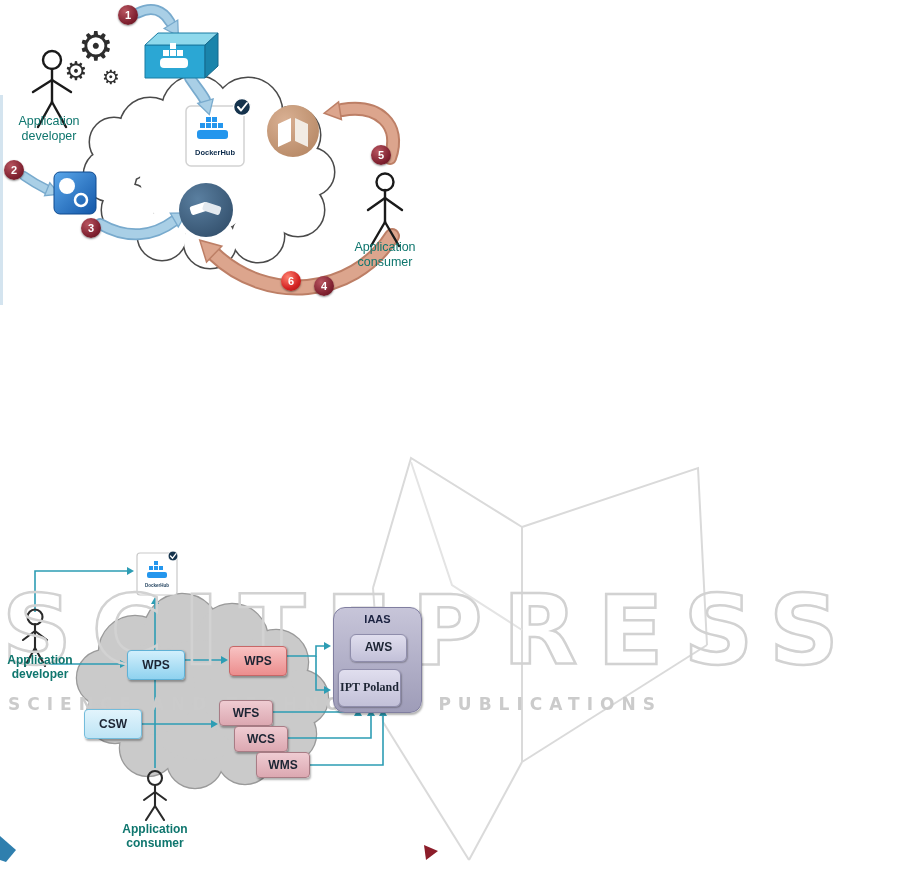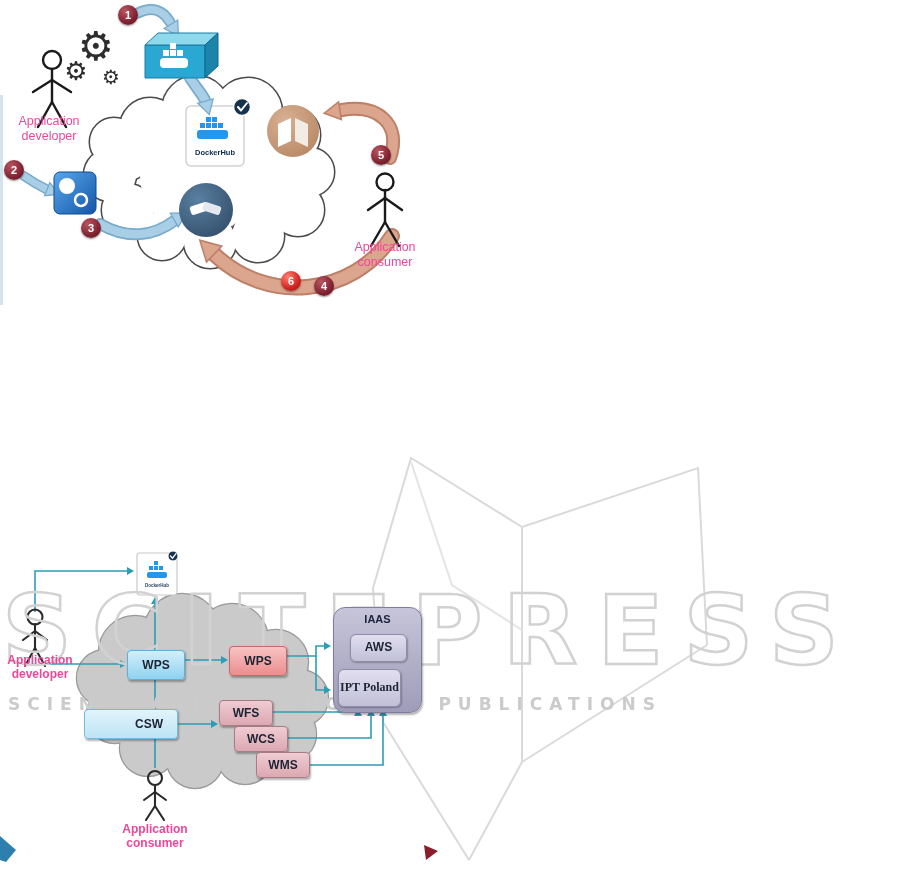--- a/index.html
+++ b/index.html
@@ -9,38 +9,38 @@
 
   
   .wm-title { position:absolute; left:2px; top:574px; z-index:2; white-space:nowrap;
               font-family:"DejaVu Sans",sans-serif; font-weight:bold; font-size:97px;
               letter-spacing:20px; color:transparent; -webkit-text-stroke:2.5px #d2d2d2; }
   .wm-sub   { position:absolute; left:8px; top:694px; z-index:2; white-space:nowrap;
               font-family:"DejaVu Sans",sans-serif; font-weight:bold; font-size:17px;
               letter-spacing:7px; color:#cbcbcb; }
 
   
-  .label { position:absolute; z-index:3; text-align:center; color:#ec4899; }
+  .label { position:absolute; z-index:3; text-align:center; color:#0f766e; }
   .lbl-top { font-size:12.5px; line-height:1.18; }
   .lbl-bot { font-size:12px; font-weight:bold; line-height:1.2; }
 
   
   .badge { position:absolute; z-index:4; width:20px; height:20px; border-radius:50%;
            display:flex; align-items:center; justify-content:center;
            color:#fff; font-size:11px; font-weight:bold;
            background:radial-gradient(circle at 35% 30%, #b85560, #7d1f2e 65%, #5b131e);
            box-shadow:0 1px 2px rgba(0,0,0,.45); }
   .badge-bright { background:radial-gradient(circle at 35% 30%, #ff8170, #d32222 60%, #9e0f0f); }
 
   
   .node { position:absolute; z-index:3; display:flex; align-items:center; justify-content:center;
           font-weight:bold; color:#1c2433; border-radius:4px; font-size:12px;
           box-shadow:1px 1.5px 2px rgba(0,0,0,.30); text-align:center; }
   .n-blue  { background:linear-gradient(#d2effc,#8fd2ef); border:1px solid #5fb1d6; }
-  .n-lblue { background:linear-gradient(#e2f4fc,#bde4f5); border:1px solid #74bcdb;padding-left:36px; }
+  .n-lblue { background:linear-gradient(#e2f4fc,#bde4f5); border:1px solid #74bcdb; }
   .n-red   { background:linear-gradient(#f8c3c3,#ec8d8d); border:1px solid #c76767; }
   .n-pink  { background:linear-gradient(#efccd2,#dca8b1); border:1px solid #a87c85; font-size:12px; }
   .iaas  { background:linear-gradient(#c7c5d9,#9e9cb8); border:1.5px solid #807ea0;
            border-radius:12px; display:block; }
   .iaas-label { position:absolute; left:0; right:0; top:5px; text-align:center;
                 font-size:11px; font-weight:bold; color:#1b2240; }
   .iaas-inner { background:linear-gradient(#e0deee,#c2c0d8); border:1px solid #8f8dab;
                 border-radius:6px; font-size:12px; line-height:1.15; box-shadow:0.5px 1px 1.5px rgba(0,0,0,.25); }
 </style>
 </head>

